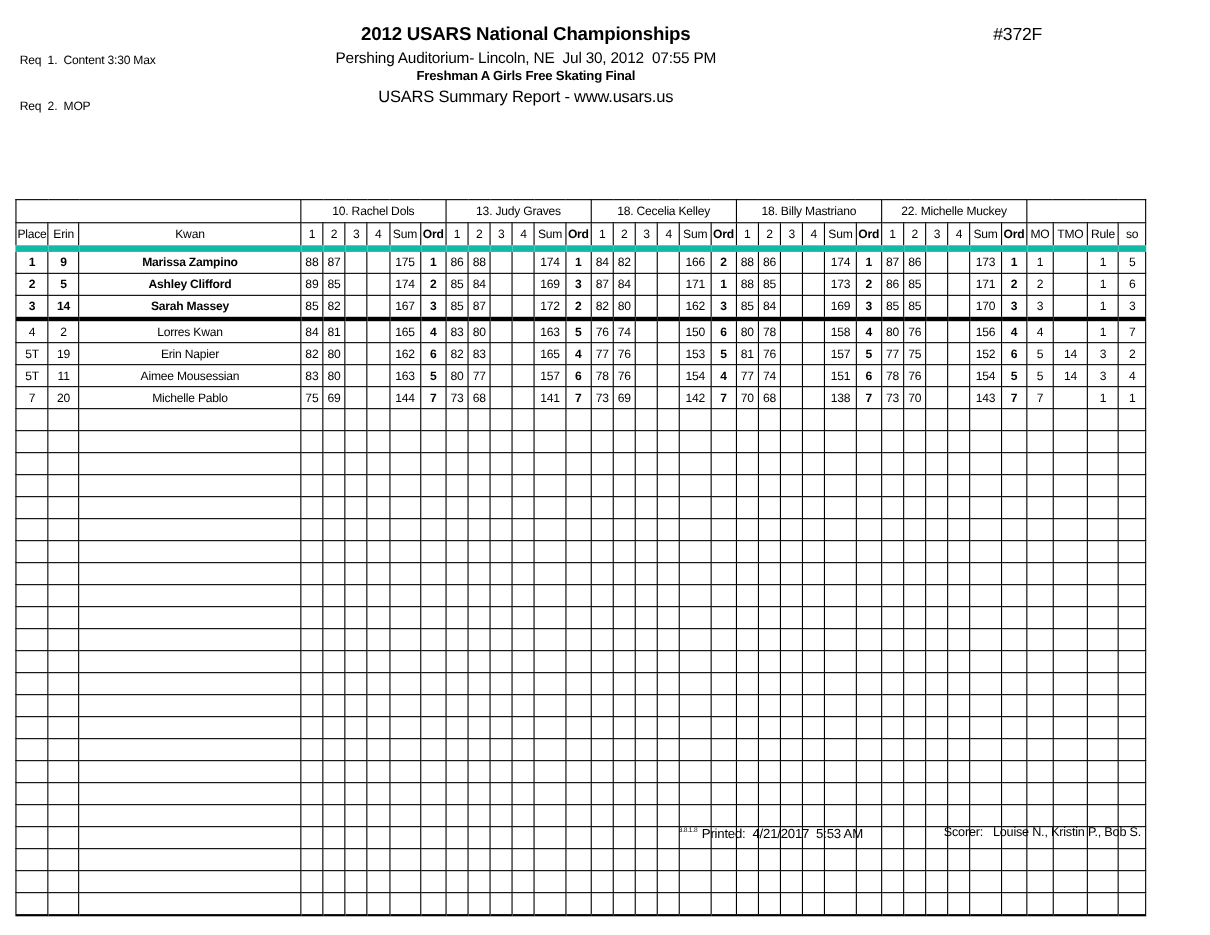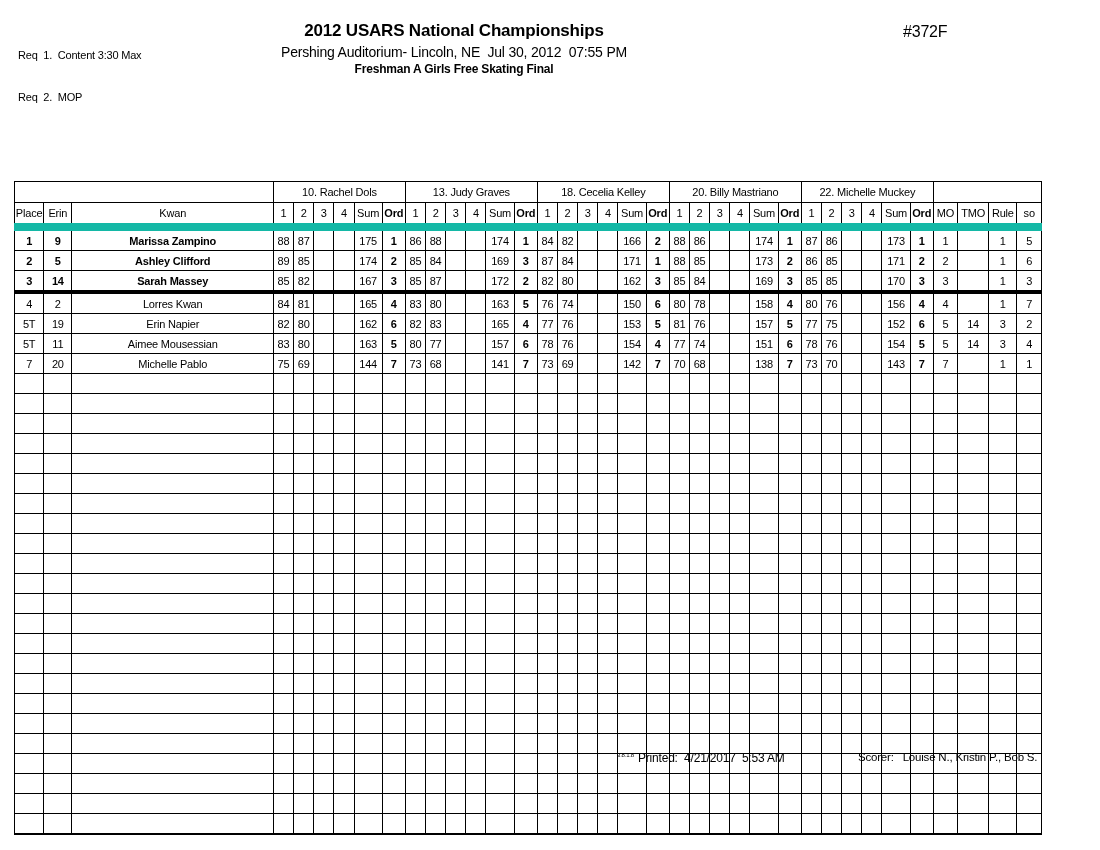--- a/index.html
+++ b/index.html
@@ -1,33 +1,33 @@
 <!DOCTYPE html>
 <html><head>
 <meta charset="utf-8">
 <style>
   html,body{margin:0;padding:0;background:#fff;}
   .page{position:relative;width:1100px;height:850px;background:#fff;color:#000;
         font-family:"Liberation Sans",sans-serif;overflow:hidden;}
 
   
   .req{position:absolute;left:18px;top:20px;font-size:11px;line-height:14px;white-space:pre;letter-spacing:-0.2px;}
-  .titles{position:absolute;left:0;top:21px;width:908px;text-align:center;}
+  .titles{position:absolute;left:0;top:21px;width:908px;text-align:center;padding-left:24px;}
   .t1{font-size:17px;font-weight:bold;white-space:pre;letter-spacing:-0.2px;}
   .t2{font-size:14px;margin-top:3px;white-space:pre;letter-spacing:-0.2px;}
   .t3{font-size:12px;font-weight:bold;margin-top:2px;white-space:pre;letter-spacing:-0.2px;}
   .t4{font-size:15px;margin-top:4px;white-space:pre;letter-spacing:-0.2px;}
   .evnum{position:absolute;left:903px;top:23px;font-size:16px;font-weight:normal;letter-spacing:-0.2px;}
 
   
   table.results{position:absolute;left:14px;top:137px;width:1028px;border-collapse:collapse;table-layout:fixed;margin-top:44px;}
   table.results td{border:1px solid #000;font-size:11px;height:19px;padding:0;text-align:center;
       letter-spacing:-0.2px;overflow:hidden;white-space:nowrap;}
   tr.jrow td{height:20px;}
-  tr.hrow td{height:20px;border-bottom:8px solid #14b8a6;}
+  tr.hrow td{height:20px;border-bottom:6px solid #14b8a6;}
   td.blank{border:none;}
   td.jname{text-align:left;padding-left:4px;font-size:11.5px;white-space:pre;}
   td.name{text-align:left;padding-left:5px;}
   td.sum{text-align:right;padding-right:3px;}
   td.ord{border-left:4px solid #000;border-right:4px solid #000;font-weight:bold;}
   tr.cut td{border-bottom:4px solid #000;}
   tr.bold-row td.place,tr.bold-row td.cont,tr.bold-row td.name{font-weight:bold;}
   tr.lastrow td{border-bottom-width:2px;}
 
   
@@ -42,20 +42,21 @@
 
   <div class="req">
     <div>Req  1.  Content 3:30 Max</div>
     <div>Req  2.  MOP</div>
   </div>
 
   <div class="titles">
     <div class="t1">2012 USARS National Championships</div>
     <div class="t2">Pershing Auditorium- Lincoln, NE  Jul 30, 2012  07:55 PM</div>
     <div class="t3">Freshman A Girls Free Skating Final</div>
+    <div class="t4">USARS Summary Report - www.usars.us</div>
   </div>
 
   <div class="evnum">#372F</div>
 
   <table class="results">
     <colgroup>
         <col style="width: 29px;">
         <col style="width: 28px;">
         <col style="width: 200px;">
         <col style="width: 20px;">
@@ -92,21 +93,21 @@
         <col style="width: 31px;">
         <col style="width: 28px;">
         <col style="width: 24px;">
       </colgroup>
     <thead>
         <tr class="jrow">
           <td class="blank" colspan="3"></td>
           <td class="jname" colspan="6">10.  Rachel Dols</td>
           <td class="jname" colspan="6">13.  Judy Graves</td>
           <td class="jname" colspan="6">18.  Cecelia Kelley</td>
-          <td class="jname" colspan="6">20.  Billy Mastriano</td>
+          <td class="jname" colspan="6">18.  Billy Mastriano</td>
           <td class="jname" colspan="6">22.  Michelle Muckey</td>
           <td class="blank" colspan="4"></td>
         </tr>
         <tr class="hrow">
           <td class="place">Place</td>
           <td class="cont">Erin</td>
           <td class="name">Kwan</td>
           <td class="s">1</td>
           <td class="s">2</td>
           <td class="s">3</td>

